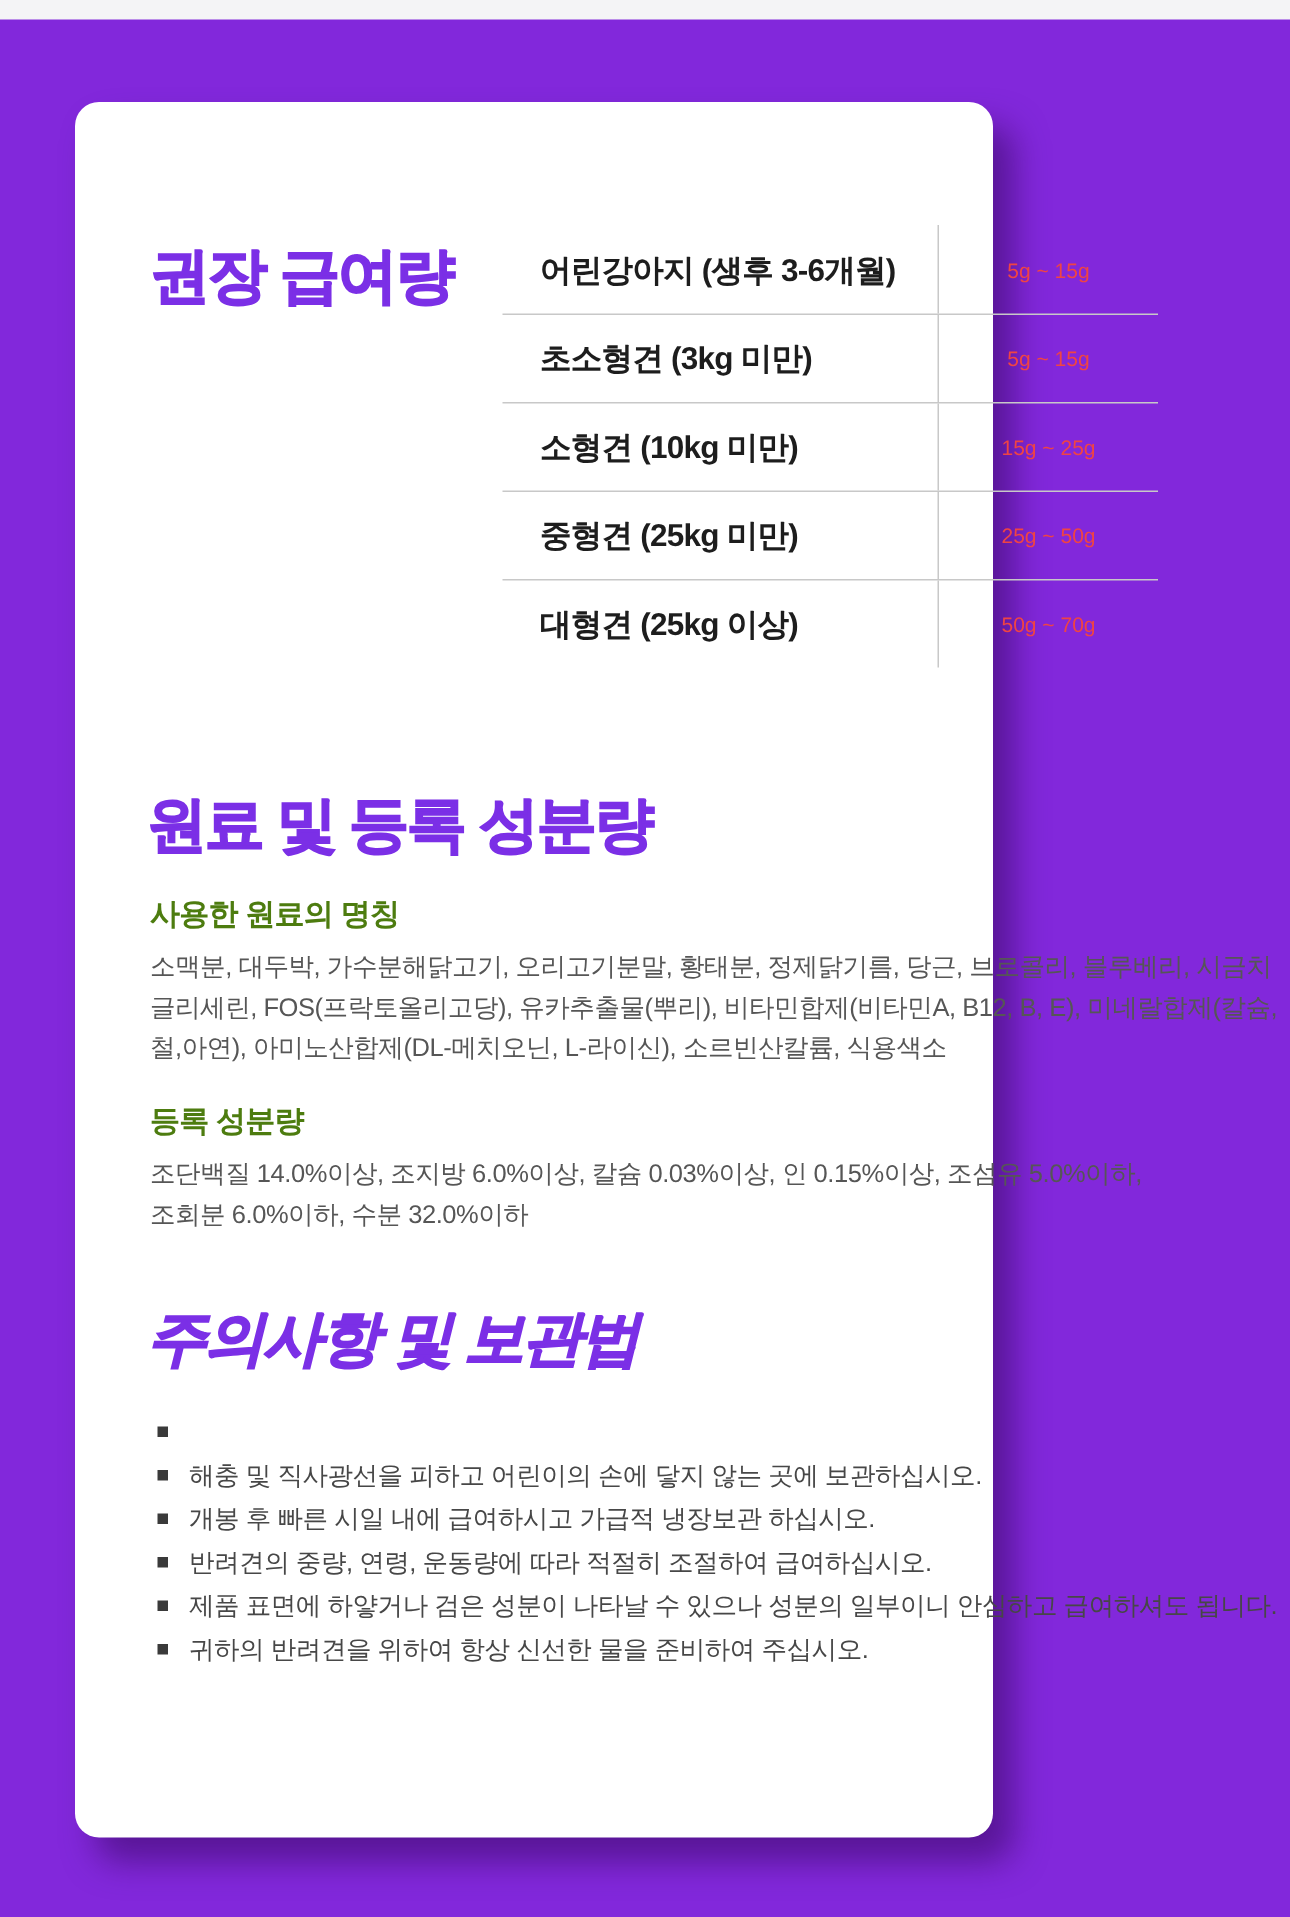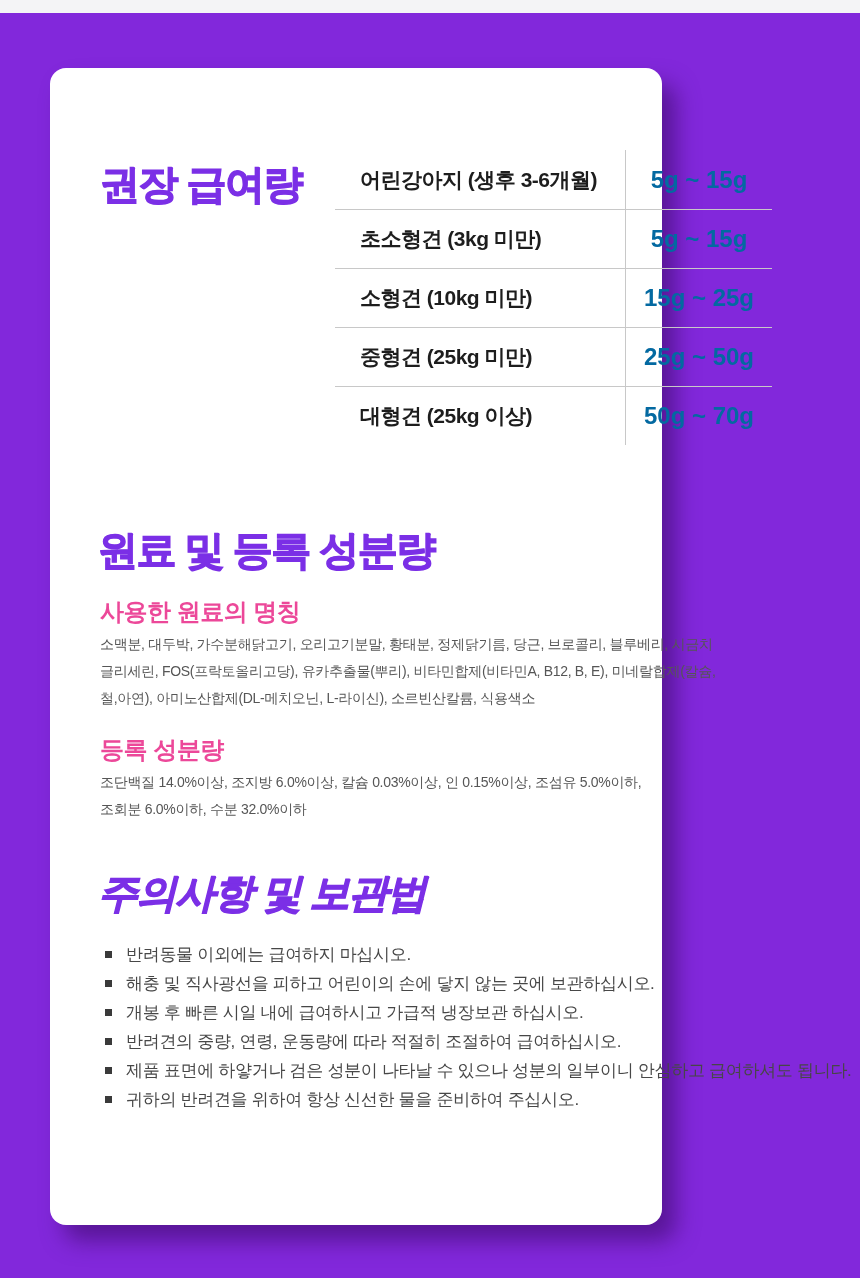--- a/index.html
+++ b/index.html
@@ -46,35 +46,35 @@
   .ft-row + .ft-row{border-top:1px solid var(--table-border);}
   .ft-label{
     flex:1;display:flex;align-items:center;
     padding-left:25px;
     font-size:21px;font-weight:700;color:#1d1d1d;letter-spacing:-0.5px;
     white-space:nowrap;
   }
   .ft-value{
     width:147px;display:flex;align-items:center;justify-content:center;
     border-left:1px solid var(--table-border);
-    font-size:24px;font-weight:700;color:#0369a1;
+    font-size:14px;font-weight:400;color:#ef4444;
     white-space:nowrap;
   }
 
   .subhead{
     position:absolute;left:50px;
-    font-size:24px;font-weight:700;color:#ec4899;letter-spacing:-0.5px;
+    font-size:20px;font-weight:700;color:#4d7c0f;letter-spacing:-0.5px;
     white-space:nowrap;
   }
   .subhead-names{top:528px;}
   .subhead-analysis{top:666px;}
 
   .body-lines{
     position:absolute;left:50px;
-    font-size:14px;color:#565656;line-height:27px;letter-spacing:-0.3px;
+    font-size:17px;color:#565656;line-height:27px;letter-spacing:-0.3px;
   }
   .lines-names{top:563px;}
   .lines-analysis{top:701px;}
   .body-lines div{white-space:nowrap;}
 
   .caution-list{
     position:absolute;left:55px;top:872px;list-style:none;
   }
   .caution-item{
     display:flex;align-items:flex-start;
@@ -134,21 +134,20 @@
   <div class="body-lines lines-analysis">
     <div>조단백질 14.0%이상, 조지방 6.0%이상, 칼슘 0.03%이상, 인 0.15%이상, 조섬유 5.0%이하,</div>
     <div>조회분 6.0%이하, 수분 32.0%이하</div>
   </div>
 
   <h2 class="section-title title-caution">주의사항 및 보관법</h2>
 
   <ul class="caution-list">
     <li class="caution-item">
       <span class="bullet"></span>
-      <span>반려동물 이외에는 급여하지 마십시오.</span>
     </li>
     <li class="caution-item">
       <span class="bullet"></span>
       <span>해충 및 직사광선을 피하고 어린이의 손에 닿지 않는 곳에 보관하십시오.</span>
     </li>
     <li class="caution-item">
       <span class="bullet"></span>
       <span>개봉 후 빠른 시일 내에 급여하시고 가급적 냉장보관 하십시오.</span>
     </li>
     <li class="caution-item">

